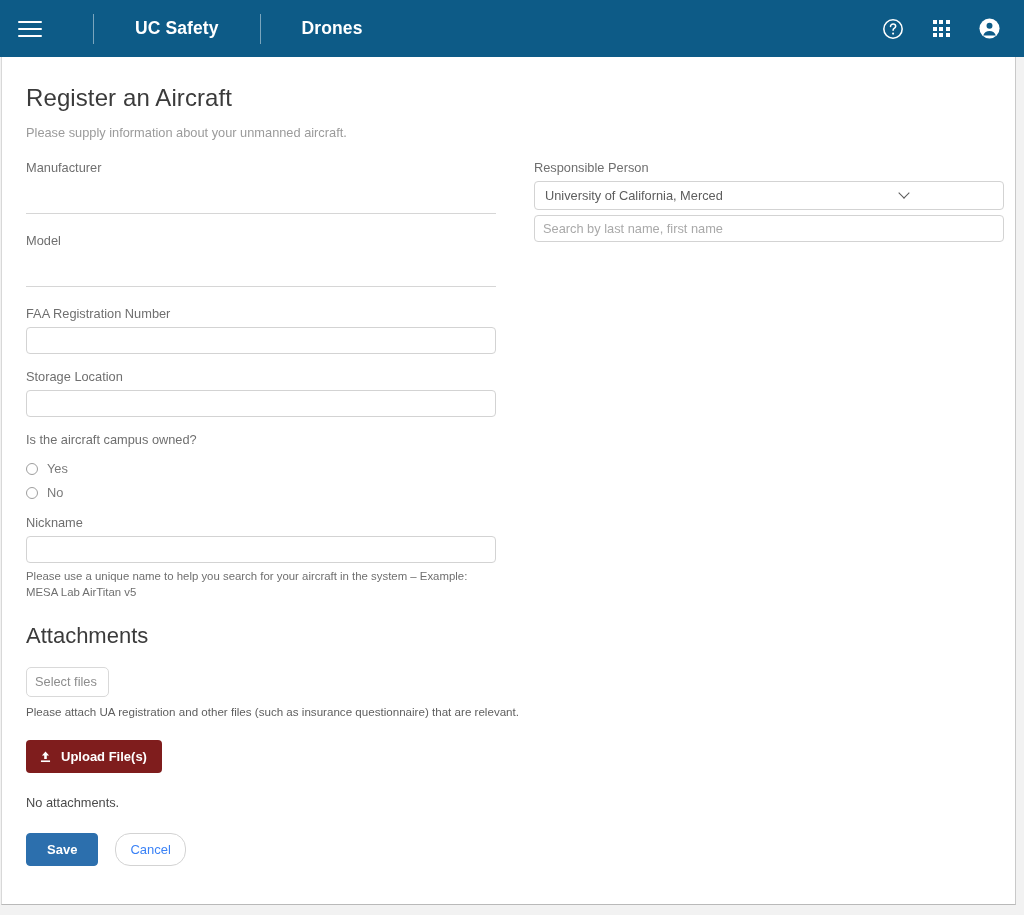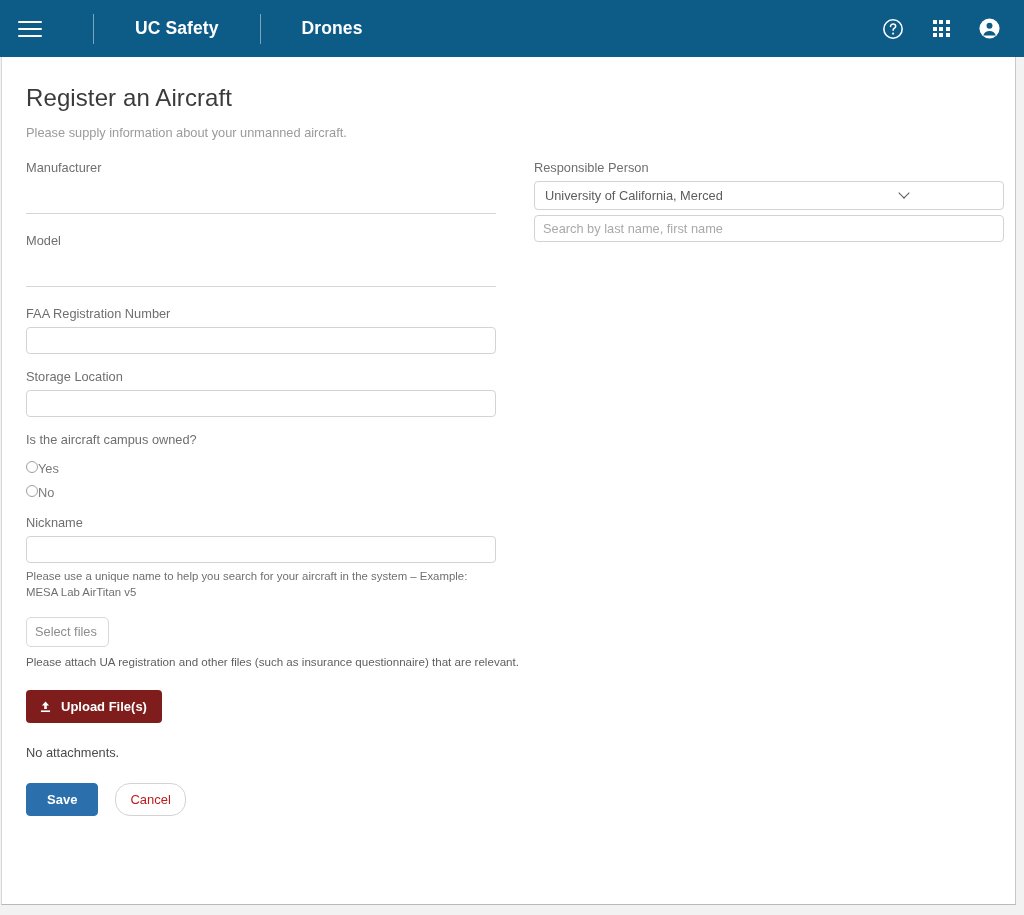--- a/index.html
+++ b/index.html
@@ -143,20 +143,22 @@
     margin-top: 5px;
   }
   .input-box::placeholder { color: #a9a9a9; }
 
   .gap-sm { height: 18px; }
   .gap-xs { height: 14px; }
 
   
   .radio-row {
     display: flex;
+    align-items: center;
+    gap: 9px;
     margin-top: 9px;
     cursor: pointer;
   }
   .radio-row:first-of-type { margin-top: 13px; }
   .radio-circle {
     width: 12px; height: 12px;
     border: 1px solid #9e9e9e;
     border-radius: 50%;
     background: #ffffff;
     flex: 0 0 12px;
@@ -266,21 +268,21 @@
     font-size: 13px;
     font-weight: bold;
     padding: 8px 20px;
     cursor: pointer;
     line-height: 15px;
   }
   .btn-cancel {
     background: #ffffff;
     border: 1px solid #d3d3d3;
     border-radius: 15px;
-    color: #b91c1c;
+    color: #3b82f6;
     font-family: "Liberation Sans", sans-serif;
     font-size: 13px;
     padding: 8px 14px;
     cursor: pointer;
     line-height: 15px;
   }
 </style>
 </head>
 <body>
 
@@ -381,20 +383,21 @@
 
         <div class="gap-xs"></div>
 
         <div class="field">
           <label class="field-label">Nickname</label>
           <input class="input-box" type="text" value="" style="">
           <div class="help-text">Please use a unique name to help you search for your aircraft in the system – Example: MESA Lab AirTitan v5</div>
         </div>
 
         
+        <h2 class="section-title">Attachments</h2>
 
         <button class="select-files-btn" type="button">Select files</button>
 
         <div class="attach-help">Please attach UA registration and other files (such as insurance questionnaire) that are relevant.</div>
 
         <button class="upload-btn" type="button">
           <span class="upload-icon">
             <svg width="13" height="14" viewBox="0 0 16 16" aria-hidden="true">
               <path d="M8 1.2 L12.4 6.1 H9.6 V10.4 H6.4 V6.1 H3.6 Z" fill="#ffffff"></path>
               <rect x="2.4" y="12.2" width="11.2" height="2.0" fill="#ffffff"></rect>

